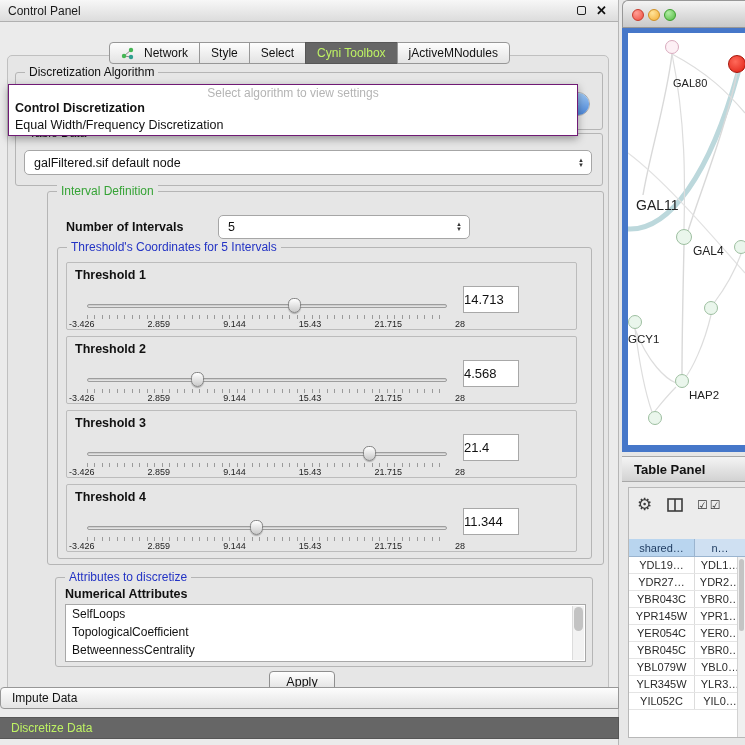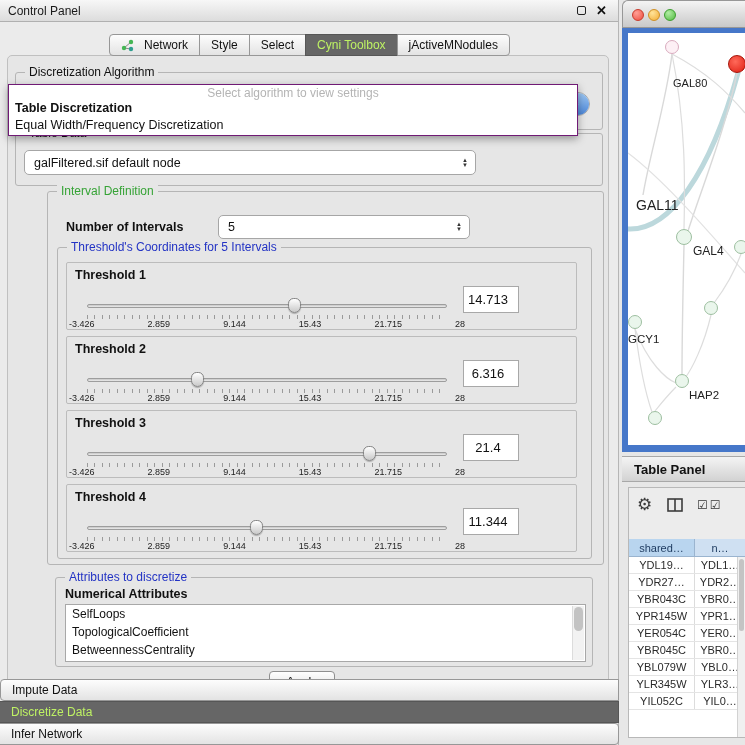--- a/index.html
+++ b/index.html
@@ -10,21 +10,21 @@
   .cp { position:absolute; left:0; top:0; width:619px; height:745px; background:#ebebeb; border-right:1px solid #b5b5b5; }
   .cp-titlebar { position:absolute; left:0; top:0; width:100%; height:22px;
     background:linear-gradient(#f7f7f7,#dcdcdc); border-bottom:1px solid #b0b0b0;padding-left:24px; }
   .cp-title { position:absolute; left:8px; top:4px; font-size:12px; color:#1a1a1a; }
   .win-float { position:absolute; right:32px; top:6px; width:9px; height:9px; border:1.5px solid #222; border-radius:2px; }
   .win-close { position:absolute; right:11px; top:3px; font-size:13px; font-weight:bold; color:#111; cursor:default; }
 
   .top-tabs, .bottom-tabs { position:absolute; left:0; width:619px; display:flex; justify-content:center; z-index:4; }
   .top-tabs { top:34px; } .bottom-tabs { top:679px;flex-direction:column; }
   .tab { height:22px; padding:0 11px; display:flex; align-items:center; gap:10px; font-size:12px; color:#111;
-    background:linear-gradient(#fdfdfd,#e3e3e3); border:1px solid #979797; margin-left:-1px; }
+    background:linear-gradient(#fdfdfd,#e3e3e3); border:1px solid #979797; margin-left:-1px;margin-top:8px; }
   .tab:first-child { border-radius:4px 0 0 4px; margin-left:0; }
   .tab:last-child { border-radius:0 4px 4px 0; }
   .tab.sel { background:#666666; color:#bef264; border-color:#565656; }
 
   .content { position:absolute; left:7px; top:55px; width:602px; height:643px;
     background:#e6e6e6; border:1px solid #c0c0c0; border-radius:5px; z-index:1; }
 
   .group { position:absolute; border:1px solid #b5b5b5; border-radius:3px; z-index:2; }
   .gtitle { position:absolute; top:-8px; left:9px; background:#e6e6e6; padding:0 4px; font-size:12px; color:#111; white-space:nowrap; }
   .gtitle.green { color:#36a336; } .gtitle.blue { color:#2333c4; }
@@ -49,21 +49,21 @@
   .thr-label { position:absolute; left:8px; top:5px; font-size:12.5px; font-weight:700; color:#111; }
   .slider-wrap { position:absolute; left:20px; top:34px; width:360px; height:18px; }
   .track { position:absolute; left:0; top:7px; width:100%; height:4px; background:linear-gradient(#c6c6c6,#ececec);
     border:1px solid #9d9d9d; border-radius:2px; }
   .thumb { position:absolute; top:1px; width:13px; height:15px; background:linear-gradient(#ffffff,#c9c9c9);
     border:1px solid #858585; border-radius:6px 6px 7px 7px; box-shadow:0 1px 1px rgba(0,0,0,.25); }
   .ticks { position:absolute; left:20px; top:52px; width:360px; height:4px;
     background-image:repeating-linear-gradient(to right,#9a9a9a 0,#9a9a9a 1px,transparent 1px,transparent 7.5px); }
   .scale { position:absolute; left:2px; top:56px; width:396px; display:flex; justify-content:space-between; font-size:9px; color:#222; }
   .thr-value { position:absolute; left:396px; top:23px; width:56px; height:27px; background:#fff; border:1px solid #a8a8a8;
-    font-size:13px; color:#111; text-align:center; line-height:25px; padding-right:6px; }
+    font-size:13px; color:#111; text-align:left; line-height:25px; padding-right:6px; }
 
   .listbox { position:absolute; left:65px; top:604px; width:521px; height:58px; background:#fff; border:1px solid #a8a8a8; overflow:hidden; z-index:3; }
   .listbox .item { font-size:12px; color:#111; line-height:18px; padding-left:6px; }
   .vscroll { position:absolute; right:1px; top:1px; bottom:1px; width:12px; background:#f2f2f2; border-left:1px solid #dcdcdc; }
   .vthumb { position:absolute; left:1px; top:1px; width:9px; height:24px; background:#c3c3c3; border-radius:5px; }
 
   .apply-btn { position:absolute; left:269px; top:671px; width:66px; height:22px; border:1px solid #8f8f8f; border-radius:4px;
     background:linear-gradient(#fefefe,#dedede); font-size:12.5px; color:#111; text-align:center; line-height:20px; z-index:3; }
 
   
@@ -143,28 +143,28 @@
     </div>
     <div class="combo algo-combo" style="left:24px; top:92px; width:566px; height:24px;">
       <span class="blue-cap">
         <span>▲</span>
         <span>▼</span>
       </span>
     </div>
 
     <div class="popup">
       <div class="popup-hint">Select algorithm to view settings</div>
-      <div class="popup-opt bold">Table Discretization</div>
+      <div class="popup-opt bold">Control Discretization</div>
       <div class="popup-opt">Equal Width/Frequency Discretization</div>
     </div>
 
     <div class="group" style="left:15px; top:133px; width:588px; height:53px;">
       <span class="gtitle">Table Data</span>
     </div>
-    <div class="combo" style="left:24px; top:150px; width:452px; height:25px;">
+    <div class="combo" style="left:24px; top:150px; width:568px; height:25px;">
       <span class="val" style="line-height:24px;">galFiltered.sif default node</span>
       <span class="stepper">
         <span>▲</span>
         <span>▼</span>
       </span>
     </div>
 
     <div class="group" style="left:47px; top:191px; width:557px; height:374px;">
       <span class="gtitle green">Interval Definition</span>
     </div>
@@ -207,21 +207,21 @@
       </div>
       <div class="ticks"></div>
       <div class="scale">
         <span>-3.426</span>
           <span>2.859</span>
           <span>9.144</span>
           <span>15.43</span>
           <span>21.715</span>
           <span>28</span>
       </div>
-      <div class="thr-value">6.316</div>
+      <div class="thr-value">4.568</div>
     </div>
 
     <div class="thr-panel" style="top:410px;">
       <div class="thr-label">Threshold 3</div>
       <div class="slider-wrap">
         <div class="track"></div>
         <div class="thumb" style="left: 276.46px;"></div>
       </div>
       <div class="ticks"></div>
       <div class="scale">

